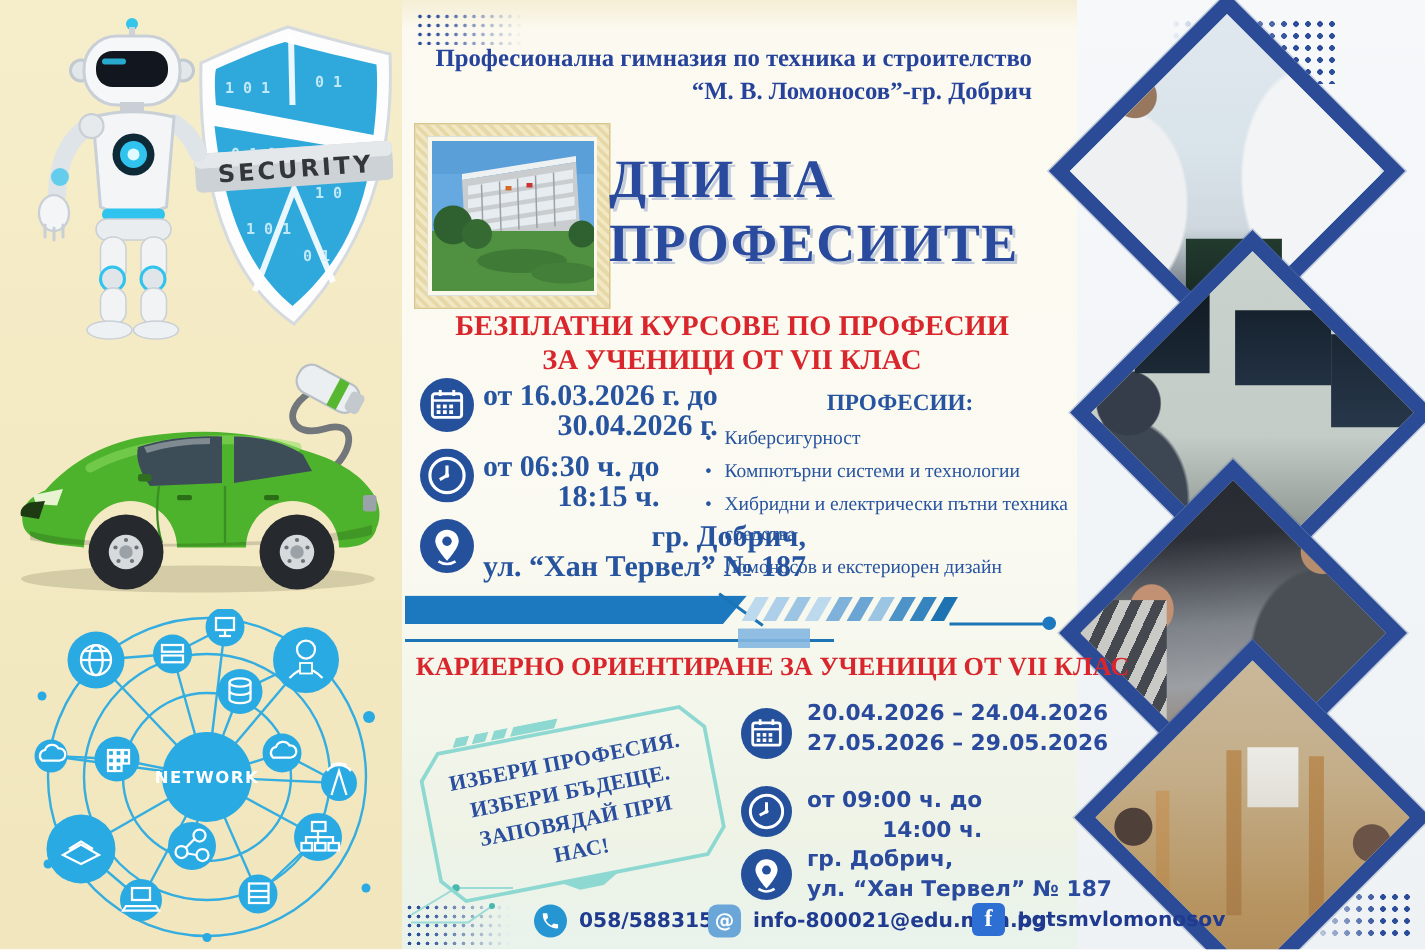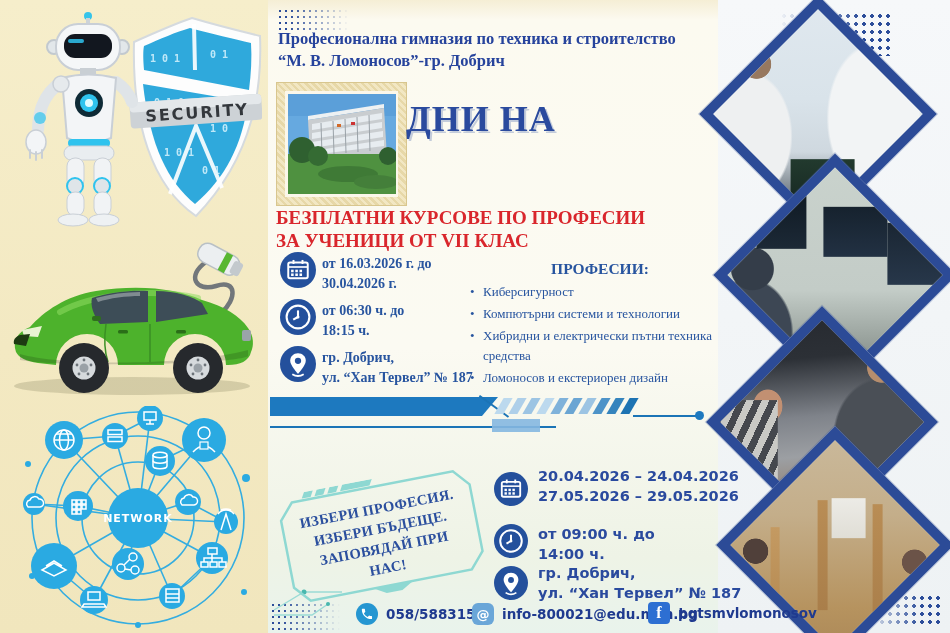--- a/index.html
+++ b/index.html
@@ -12,29 +12,29 @@
   .center-bg{left:268px;top:0;width:450px;height:633px;background:linear-gradient(180deg,#f5eed5 0,#fcfaf0 20px,#fbfaf2 55%,#eef3e6 88%,#e9f3ec 100%);z-index:0;}
   .right-bg{left:718px;top:0;width:232px;height:633px;background:linear-gradient(180deg,#f6f8fa 0%,#eef2f4 100%);z-index:0;}
 
   
   .dots{background-image:radial-gradient(circle,#2c4d9a 1.2px,transparent 1.4px);background-size:6px 6px;z-index:1;}
   .dots-big{background-image:radial-gradient(circle,#2c4d9a 1.8px,transparent 2px);background-size:8px 8px;z-index:1;}
   .fade-r{-webkit-mask-image:linear-gradient(to right,#000 15%,transparent 95%);mask-image:linear-gradient(to right,#000 15%,transparent 95%);}
   .fade-l{-webkit-mask-image:linear-gradient(to left,#000 25%,transparent 95%);mask-image:linear-gradient(to left,#000 25%,transparent 95%);}
 
   
-  .school-name{left:278px;top:28px;width:420px;text-align:left;color:#26439c;font-weight:700;font-size:16.5px;line-height:22px;z-index:3;}
+  .school-name{left:268px;top:28px;width:420px;text-align:right;color:#26439c;font-weight:700;font-size:16.5px;line-height:22px;z-index:3;}
   .main-title{left:406px;top:98px;width:310px;color:#2a4a9e;font-weight:700;font-size:36px;line-height:43px;letter-spacing:1px;text-shadow:2px 2px 0 rgba(150,165,200,.55);z-index:3;}
-  .red-h1{left:276px;top:206px;width:424px;color:#d9262c;font-weight:700;font-size:19px;line-height:23px;z-index:3;}
+  .red-h1{left:276px;top:206px;width:424px;text-align:center;color:#d9262c;font-weight:700;font-size:19px;line-height:23px;z-index:3;}
   .red-h2{left:274px;top:434px;width:482px;text-align:center;color:#d9262c;font-weight:700;font-size:17.5px;z-index:3;}
 
   
   .info-icon{width:36px;height:36px;z-index:3;}
   .info-icon.small{width:34px;height:34px;}
-  .info-text{color:#27549f;font-weight:700;font-size:14px;line-height:20px;z-index:3;}
+  .info-text{color:#27549f;font-weight:700;font-size:20px;line-height:20px;z-index:3;text-align:right;}
   .info-text2{color:#2a4a9e;font-weight:700;font-size:14.5px;line-height:20px;z-index:3;font-family:"DejaVu Sans","Liberation Sans",sans-serif;}
 
   
   .prof{left:466px;top:260px;width:268px;color:#27549f;z-index:3;}
   .prof .lbl{font-weight:700;font-size:15.5px;margin-bottom:4px;text-align:center;}
   .prof ul{list-style:none;margin:0;padding:0;}
   .prof li{position:relative;padding-left:17px;font-weight:400;font-size:13px;line-height:20px;margin-bottom:2px;}
   .prof li::before{content:"•";position:absolute;left:4px;color:#27549f;}
 
   
@@ -358,20 +358,21 @@
           <circle cx="30" cy="62" r="10" fill="#356b33"></circle>
           <circle cx="100" cy="62" r="9" fill="#2f6030"></circle>
         <ellipse cx="60" cy="80" rx="30" ry="8" fill="#3f7a36"></ellipse>
           <ellipse cx="88" cy="88" rx="22" ry="7" fill="#447f3a"></ellipse>
       </svg>
     </div>
   </div>
 
   <div class="abs main-title serif">
     <div>ДНИ НА</div>
+    <div>ПРОФЕСИИТЕ</div>
   </div>
 
   <div class="abs red-h1 serif">
     <div>БЕЗПЛАТНИ КУРСОВЕ ПО ПРОФЕСИИ</div>
     <div>ЗА УЧЕНИЦИ ОТ VII КЛАС</div>
   </div>
 
   <svg class="abs info-icon" style="left:280px;top:252px;" viewBox="0 0 24 24">
     <circle cx="12" cy="12" r="12" fill="#24509c"></circle>
     <rect x="5.5" y="7" width="13" height="10.5" rx="1.2" fill="none" stroke="#fff" stroke-width="1.3"></rect>
@@ -437,20 +438,21 @@
       <i></i>
       <i></i>
       <i></i>
       <i></i>
     </div>
   <div class="abs div-lineA"></div>
   <div class="abs div-dot"></div>
   <div class="abs div-lineB"></div>
   <div class="abs div-rect"></div>
 
+  <div class="abs red-h2 serif">КАРИЕРНО ОРИЕНТИРАНЕ ЗА УЧЕНИЦИ ОТ VII КЛАС</div>
 
   <div class="abs badge">
     <svg width="196" height="116" viewBox="0 0 196 116" style="position:absolute;left:0;top:-6px;">
       <polygon points="16,8 180,8 194,24 194,92 180,108 16,108 2,92 2,24" fill="none" stroke="#8ed8d2" stroke-width="2.5"></polygon>
       <g fill="#8ed8d2" transform="translate(30,0) skewX(-30)">
         <rect x="0" y="0" width="9" height="6"></rect>
           <rect x="13" y="0" width="9" height="6"></rect>
           <rect x="26" y="0" width="9" height="6"></rect>
           <rect x="39" y="0" width="30" height="6"></rect>
       </g>
@@ -484,21 +486,21 @@
     <div>27.05.2026 – 29.05.2026</div>
   </div>
 
   <svg class="abs info-icon small" style="left:494px;top:524px;" viewBox="0 0 24 24">
     <circle cx="12" cy="12" r="12" fill="#24509c"></circle>
     <circle cx="12" cy="12" r="7.6" fill="none" stroke="#fff" stroke-width="1.4"></circle>
     <line x1="12" y1="12" x2="12" y2="7.6" stroke="#fff" stroke-width="1.4"></line>
       <line x1="12" y1="12" x2="8.8" y2="13.8" stroke="#fff" stroke-width="1.4"></line>
     <circle cx="12" cy="12" r="1" fill="#fff"></circle>
   </svg>
-  <div class="abs info-text2" style="left:538px;top:524px;">
+  <div class="abs info-text2" style="left:538px;top:524px;text-align:right;">
     <div>от 09:00 ч. до</div>
     <div>14:00 ч.</div>
   </div>
 
   <svg class="abs info-icon small" style="left:494px;top:566px;" viewBox="0 0 24 24">
     <circle cx="12" cy="12" r="12" fill="#24509c"></circle>
     <path d="M12 4.8 C9 4.8 6.8 7 6.8 9.9 C6.8 13 12 18.6 12 18.6 C12 18.6 17.2 13 17.2 9.9 C17.2 7 15 4.8 12 4.8 Z" fill="#fff"></path>
     <circle cx="12" cy="9.9" r="2.1" fill="#24509c"></circle>
     <path d="M8.2 18.8 Q12 21.2 15.8 18.8" stroke="#fff" stroke-width="1.2" fill="none"></path>
   </svg>

